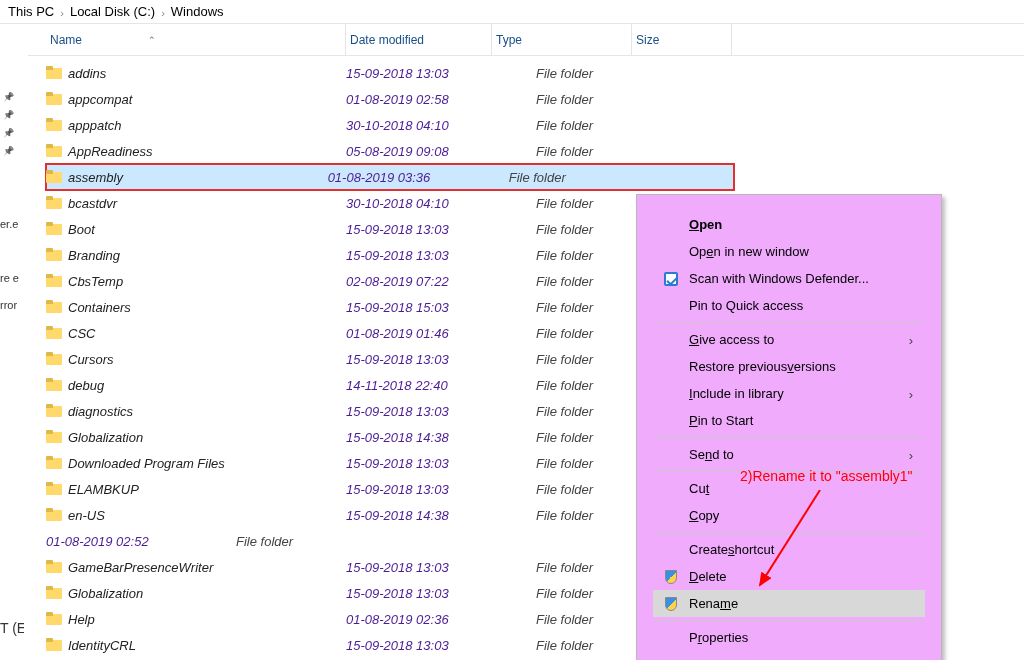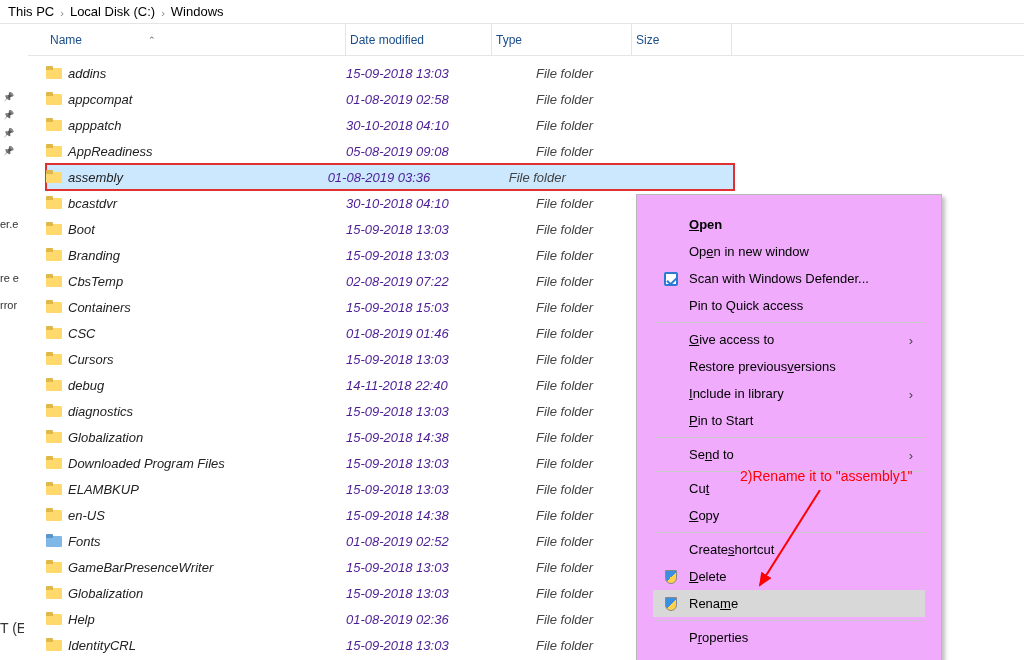--- a/index.html
+++ b/index.html
@@ -379,24 +379,20 @@
       <div class="file-row">
         <div class="rcell name">
           <span class="folder-icon"></span>
           <span>en-US</span>
         </div>
         <div class="rcell date">15-09-2018 14:38</div>
         <div class="rcell type">File folder</div>
         <div class="rcell size"></div>
       </div>
       <div class="file-row">
-        <div class="rcell name">
-          <span class="folder-icon blue"></span>
-          <span>Fonts</span>
-        </div>
         <div class="rcell date">01-08-2019 02:52</div>
         <div class="rcell type">File folder</div>
         <div class="rcell size"></div>
       </div>
       <div class="file-row">
         <div class="rcell name">
           <span class="folder-icon"></span>
           <span>GameBarPresenceWriter</span>
         </div>
         <div class="rcell date">15-09-2018 13:03</div>

